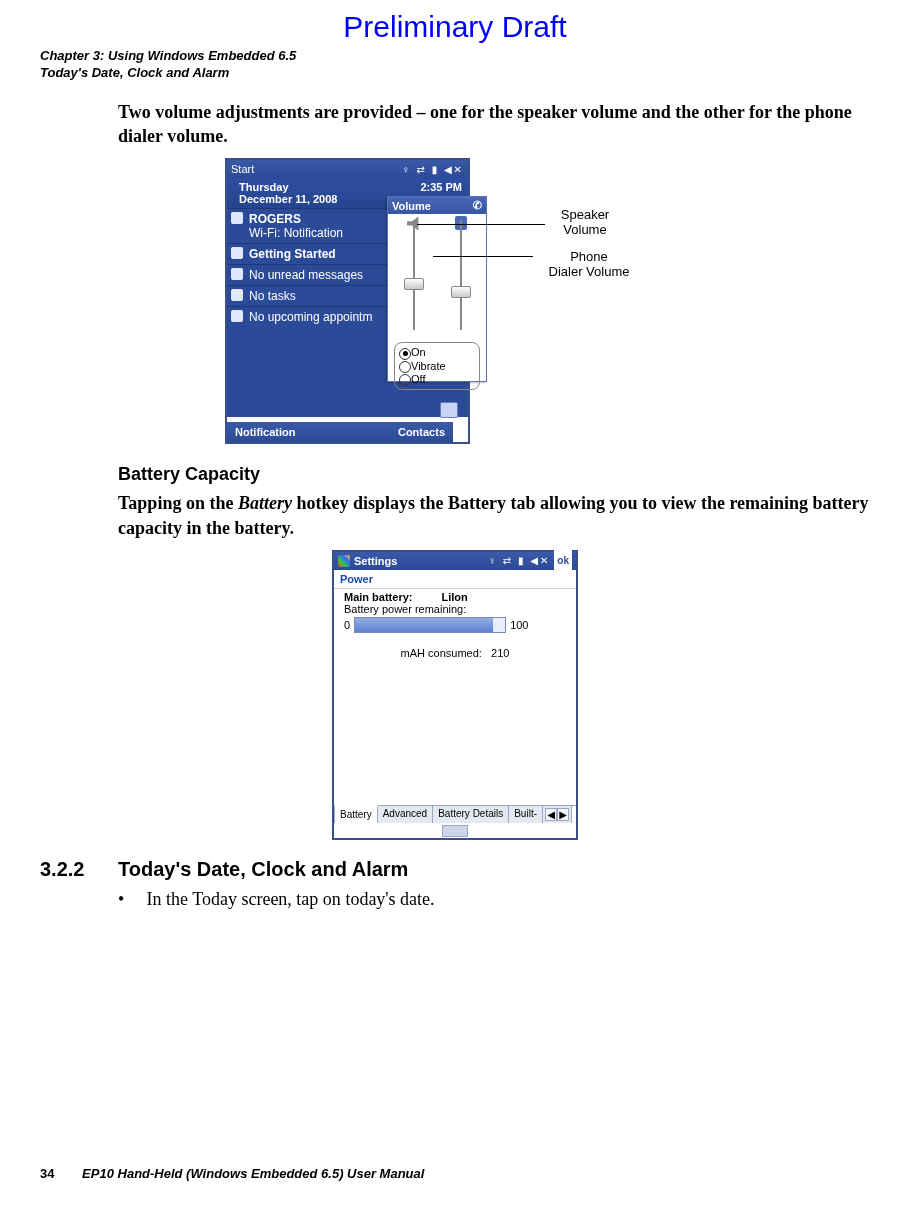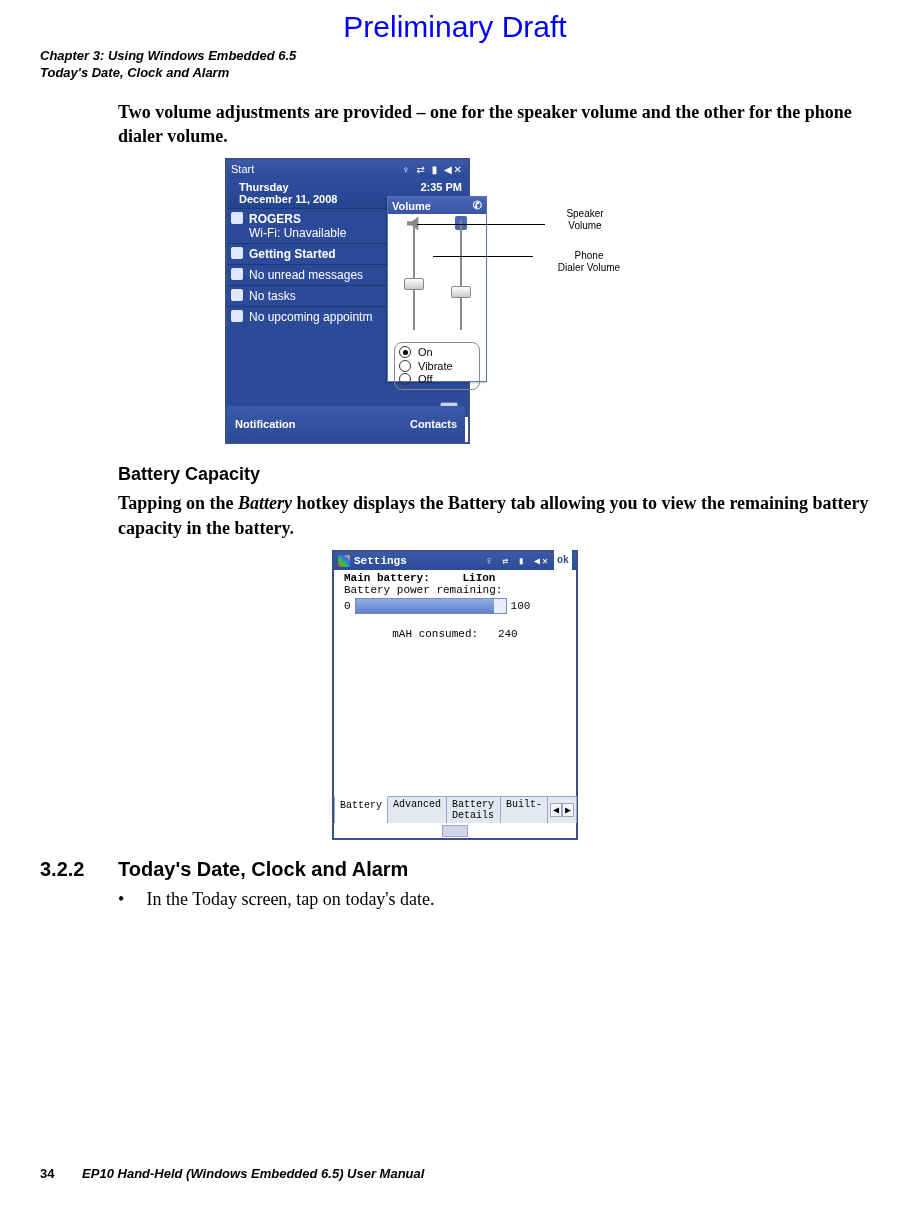--- a/index.html
+++ b/index.html
@@ -135,21 +135,21 @@
   .today-item.strong { font-weight: bold; }
   .today-icon {
     position: absolute; left: 4px; top: 3px;
     width: 12px; height: 12px; background: #dfe8ff; border-radius: 2px;
   }
   .phone-body-fill {
     background: #2b4a98;
     height: 90px;
   }
   .softkeys {
-    position: absolute; bottom: 0; left: 0; right: 3px; height: 36px;
+    position: absolute; bottom: 0; left: 0; right: 15px; height: 20px;
     background: linear-gradient(#3a5aa8,#2b4a98);
     display: flex; justify-content: space-between; align-items: center;
     padding: 0 8px; font-size: 11px; color:#fff; font-weight: bold;
   }
   .tray-icon {
     position: absolute; right: 10px; bottom: 24px;
     width: 16px; height: 14px; background:#c8d4f3; border:1px solid #6a7dbb; border-radius:2px;
   }
 
   .vol-popup {
@@ -181,31 +181,31 @@
     position:absolute; top:-4px; left:50%; transform:translateX(-50%);
     width:14px; height:14px; background:#888; clip-path: polygon(0 35%,40% 35%,85% 0,85% 100%,40% 65%,0 65%);
   }
   .vtrack.right .bigicon {
     background:#4a67b6; clip-path: none; border-radius:2px; width:12px;height:14px;
   }
   .radio-group {
     border:1px solid #888; border-radius:8px;
     margin: 2px 6px 4px; padding:3px 4px; font-size:11px; color:#000;
   }
-  .radio-row { display:flex; align-items:flex-start; gap:7px; line-height:1.2;}
+  .radio-row { display:flex; align-items:flex-end; gap:0; line-height:1.2;}
   .radio {
     width:10px; height:10px; border:1px solid #333; border-radius:50%;
     display:inline-flex; align-items:center; justify-content:center;
   }
   .radio.checked::after { content:""; width:5px; height:5px; background:#000; border-radius:50%;}
 
   .callout {
     position: absolute;
     font-family: Arial, sans-serif;
-    font-size: 10px;
+    font-size: 13px;
     text-align: center;
     line-height: 1.15;
   }
   .callout.line::before {
     content:""; position:absolute; height:1px; background:#000;
   }
   .callout.c-speaker { left: 340px; top: 50px; width: 80px; }
   .callout.c-speaker::before { left: -128px; top: 16px; width: 128px; }
   .callout.c-dialer { left: 328px; top: 92px; width: 112px; }
   .callout.c-dialer::before { left: -100px; top: 6px; width: 100px; }
@@ -213,21 +213,21 @@
   
   .fig2-wrap {
     width: 246px;
     margin: 6px auto 18px auto;
   }
   .phone2 {
     width: 246px;
     height: 290px;
     border: 2px solid #3b4f88;
     background:#fff;
-    font-family: Liberation Mono, monospace;
+    font-family: Liberation Sans, sans-serif;
     box-sizing: border-box;
     position: relative;
     color:#000;
   }
   .topbar2 {
     height:18px; background:linear-gradient(#3a5aa8,#2b4a98);
     display:flex; align-items:center; justify-content:space-between;
     padding:0 4px; color:#fff; font-size:11px;
   }
   .topbar2 .ok {
@@ -293,21 +293,21 @@
         <span class="icons">♀ ⇄ ▮ ◀✕</span>
       </div>
       <div class="date-row">
         <div>Thursday</div>
         <div>December 11, 2008</div>
         <span class="time">2:35 PM</span>
       </div>
       <div class="today-item strong">
         <span class="today-icon"></span>
         <span>ROGERS</span><br>
-        <span style="font-weight:normal">Wi-Fi: Unavailable</span>
+        <span style="font-weight:normal">Wi-Fi: Notification</span>
       </div>
       <div class="today-item strong">
         <span class="today-icon"></span>
         <span>Getting Started</span>
       </div>
       <div class="today-item">
         <span class="today-icon"></span>
         <span>No unread messages</span>
       </div>
       <div class="today-item">
@@ -379,36 +379,37 @@
       <div class="topbar2">
         <span style="display:flex;align-items:center;gap:4px;">
           <span style="width:12px;height:12px;background:linear-gradient(45deg,#f33,#3c3,#36f,#fc3);border-radius:2px;display:inline-block;"></span>
           <span style="font-weight:bold">Settings</span>
         </span>
         <span style="display:flex;align-items:center;gap:4px;">
           <span style="font-size:10px;letter-spacing:2px">♀ ⇄ ▮ ◀✕</span>
           <span class="ok">ok</span>
         </span>
       </div>
+      <div class="panel-title">Power</div>
       <div class="panel-body">
         <div class="mb-row">
           <span>Main battery:</span>
           <span class="val">LiIon</span>
         </div>
         <div>Battery power remaining:</div>
         <div class="progress-wrap">
           <span class="lbl">0</span>
           <div class="progress">
               <div class="fill"></div>
             </div>
           <span class="lbl">100</span>
         </div>
         <div class="mah">
           <span>mAH consumed:</span>&nbsp;&nbsp;
-          <span>240</span>
+          <span>210</span>
         </div>
       </div>
       <div class="tabs">
         <div class="tab active">Battery</div>
         <div class="tab">Advanced</div>
         <div class="tab">Battery Details</div>
         <div class="tab">Built-</div>
         <div class="tab scroll">
             <span>◀</span>
             <span>▶</span>

